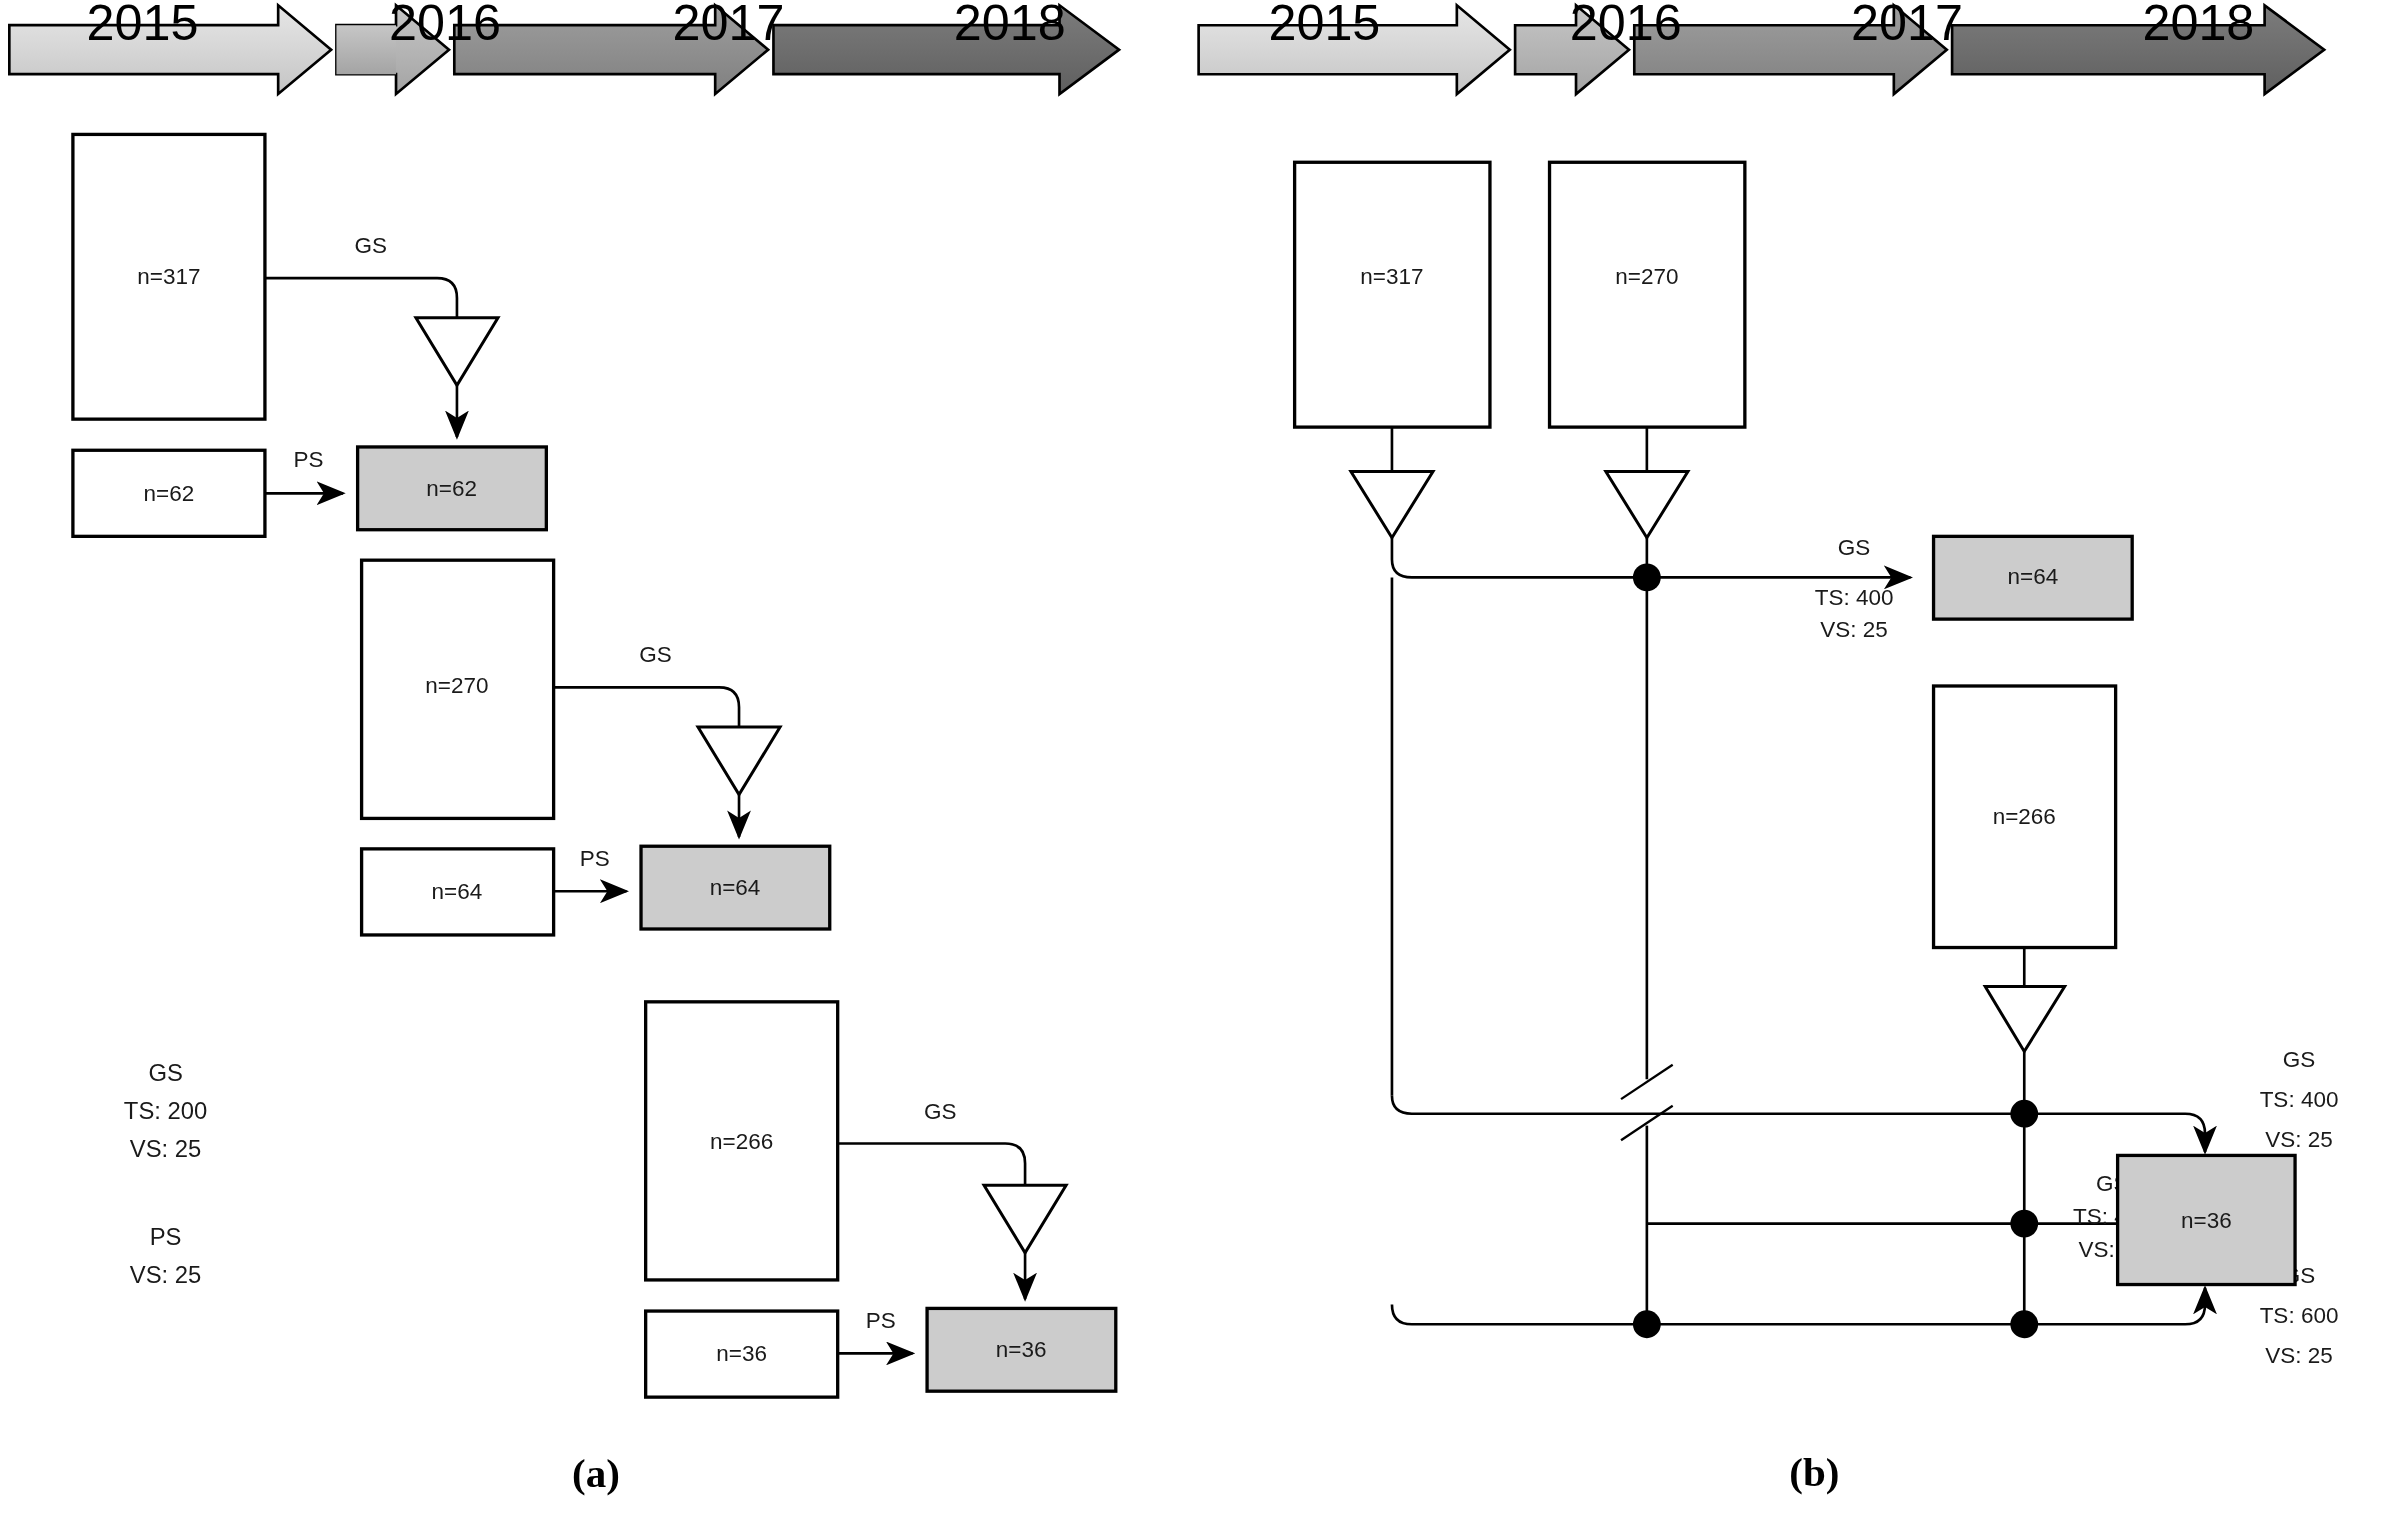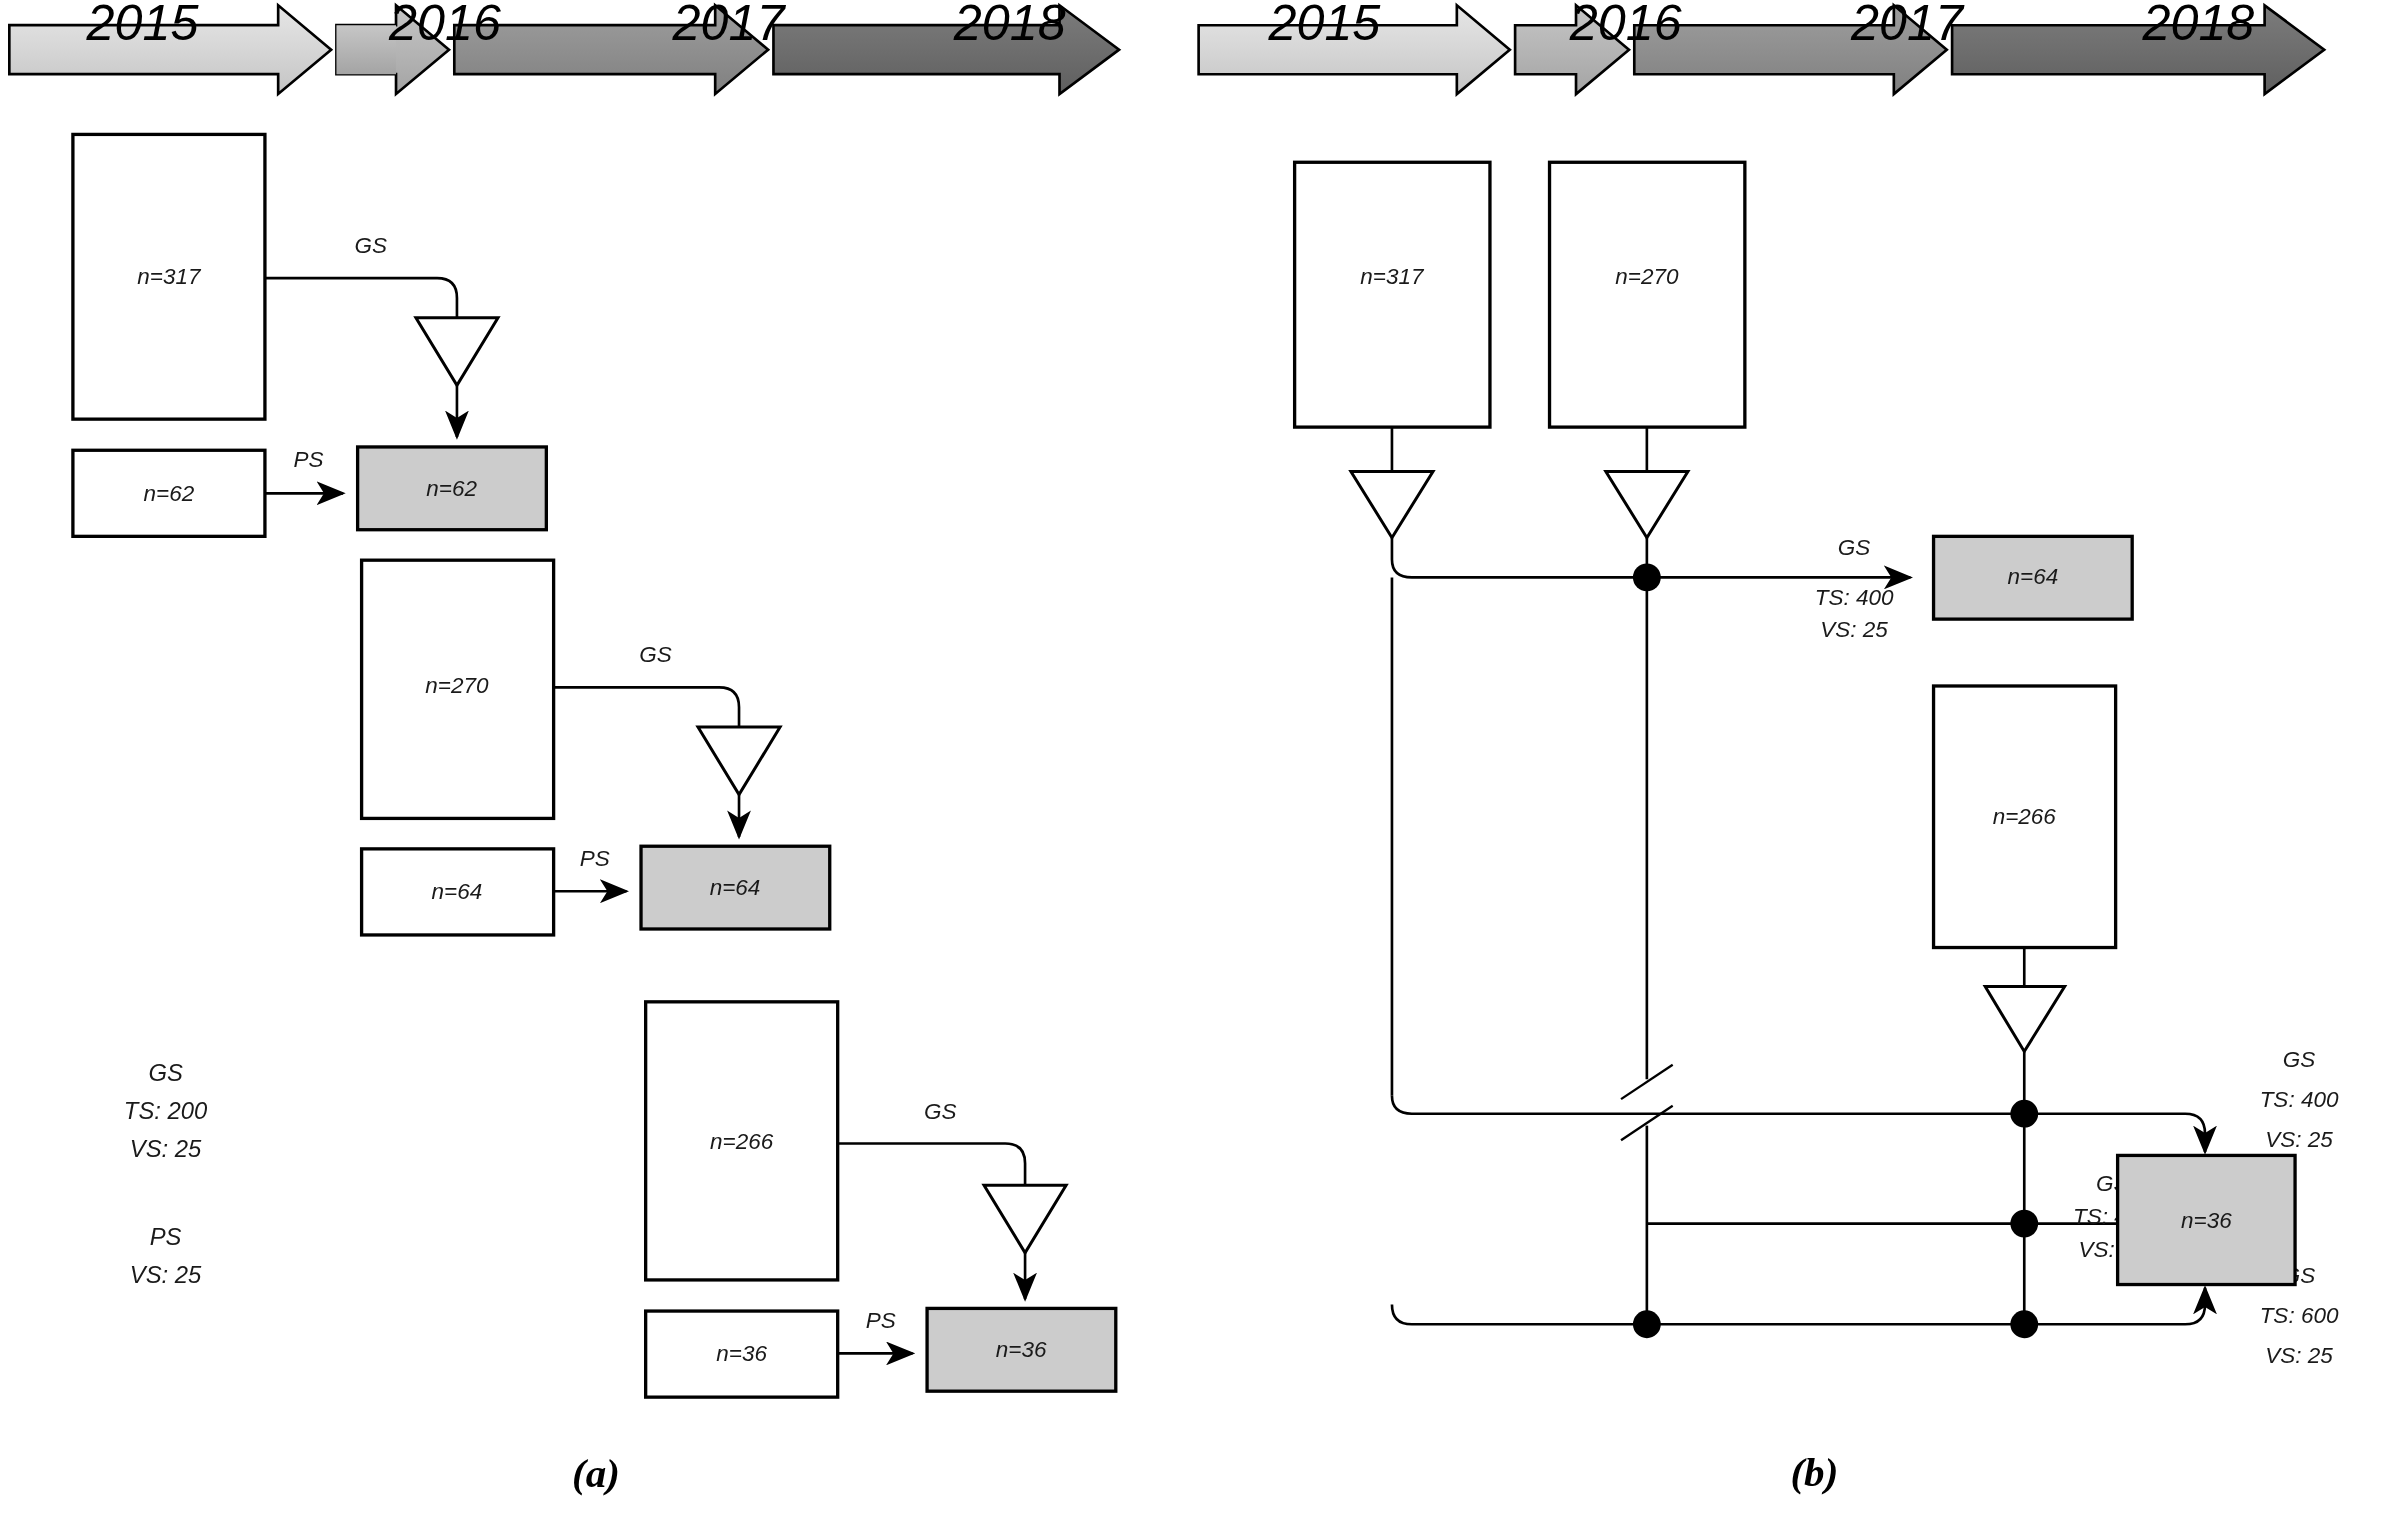--- a/index.html
+++ b/index.html
@@ -15,21 +15,20 @@
     position: relative;
     width: 2401px;
     height: 1515px;
     background: #ffffff;
     overflow: hidden;
   }
   .panel {
     position: absolute;
     top: 0;
     height: 1515px;
-    font-style: italic;
   }
   #panel-a { left: 0; width: 1192px; }
   #panel-b { left: 1192px; width: 1209px; }
 
   svg.canvas {
     position: absolute;
     left: 0;
     top: 0;
     display: block;
   }

